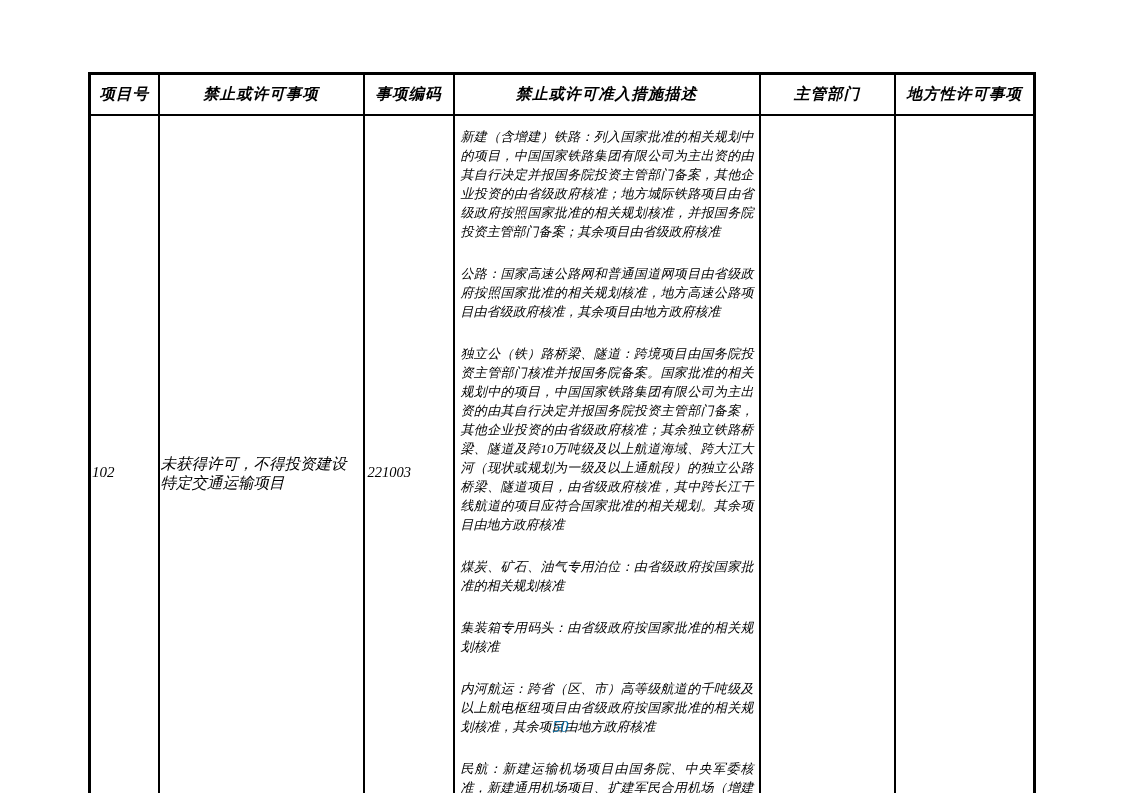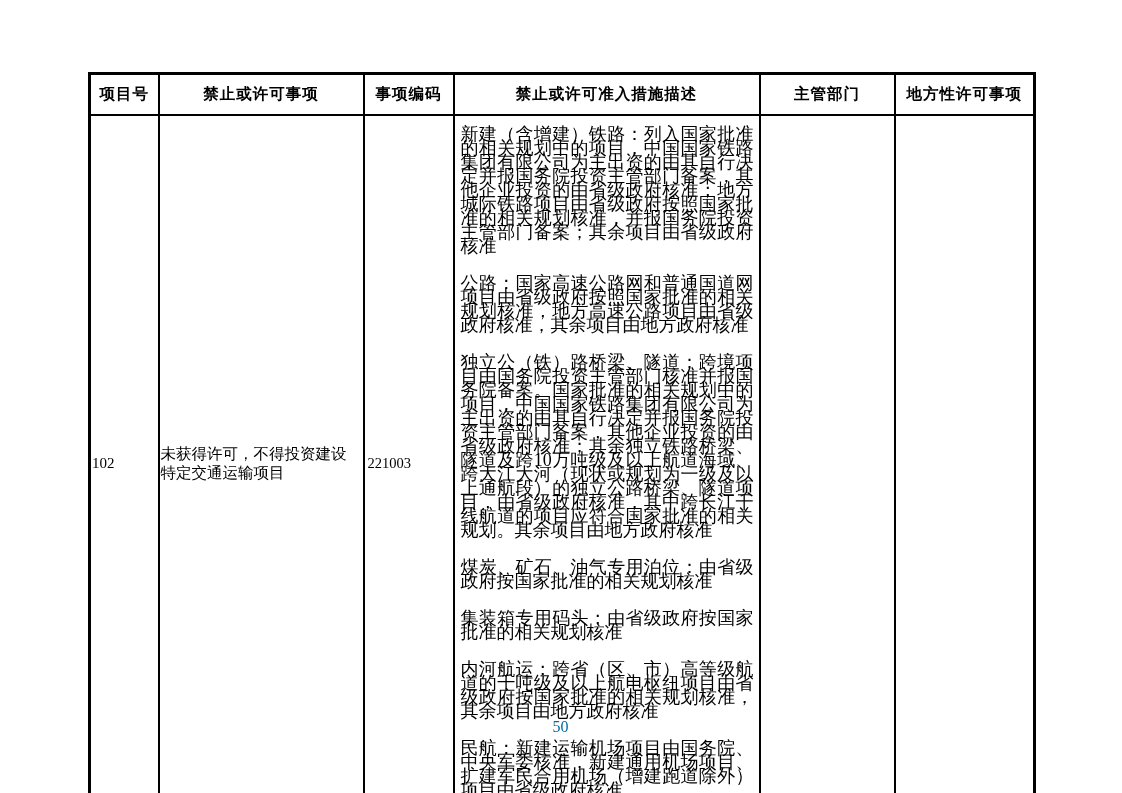--- a/index.html
+++ b/index.html
@@ -8,20 +8,21 @@
     background: #ffffff;
   }
   .sheet {
     position: relative;
     width: 1122px;
     height: 793px;
     background: #ffffff;
     color: #000000;
     font-family: "Liberation Serif", "DejaVu Serif", serif;
     overflow: hidden;
+    font-style: italic;
   }
   table.doc-table {
     position: absolute;
     left: 88px;
     top: 72px;
     width: 945px;
     border-collapse: collapse;
     table-layout: fixed;
     border: 3px solid #000000;
   }
@@ -62,22 +63,22 @@
     vertical-align: middle;
     font-size: 14.5px;
     padding-left: 3px;
   }
   td.col-desc {
     vertical-align: top;
     padding: 11px 5px 0 6px;
   }
   td.col-desc p {
     margin: 0 0 23px 0;
-    font-size: 18px;
-    line-height: 14px;
+    font-size: 13px;
+    line-height: 19px;
     text-align: justify;
     text-justify: inter-ideograph;
     word-break: break-all;
   }
   td.col-desc p:last-child {
     margin-bottom: 14px;
   }
   td.col-dept, td.col-local {
     vertical-align: middle;
   }

